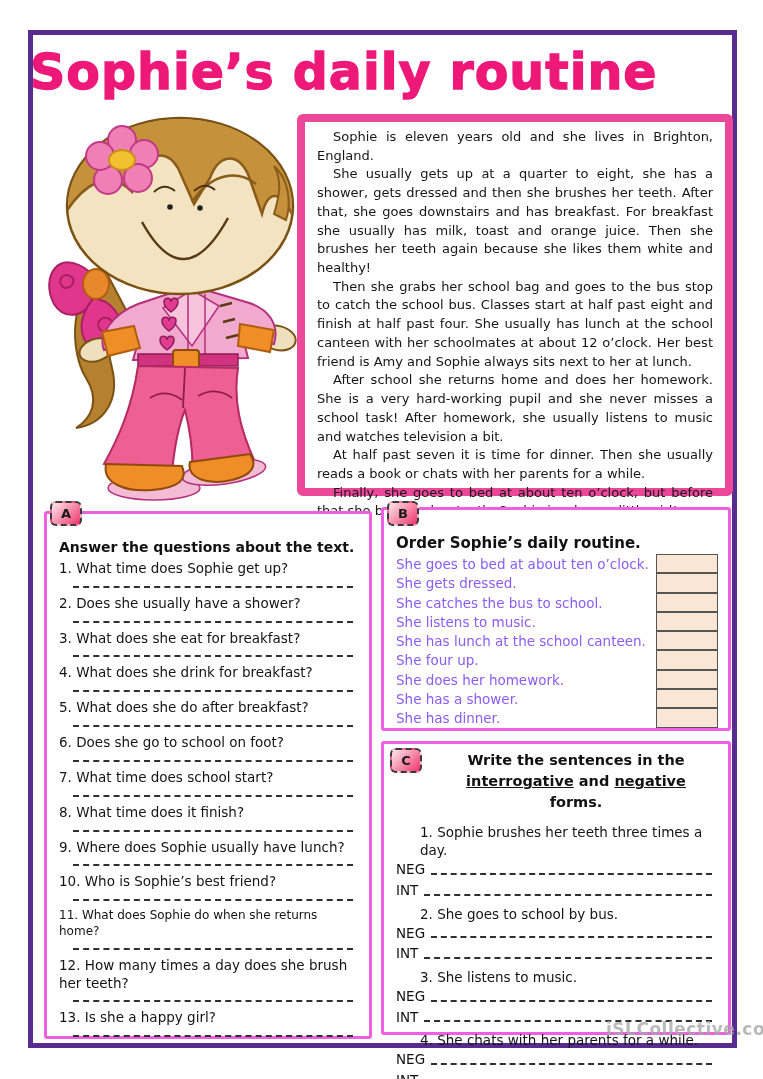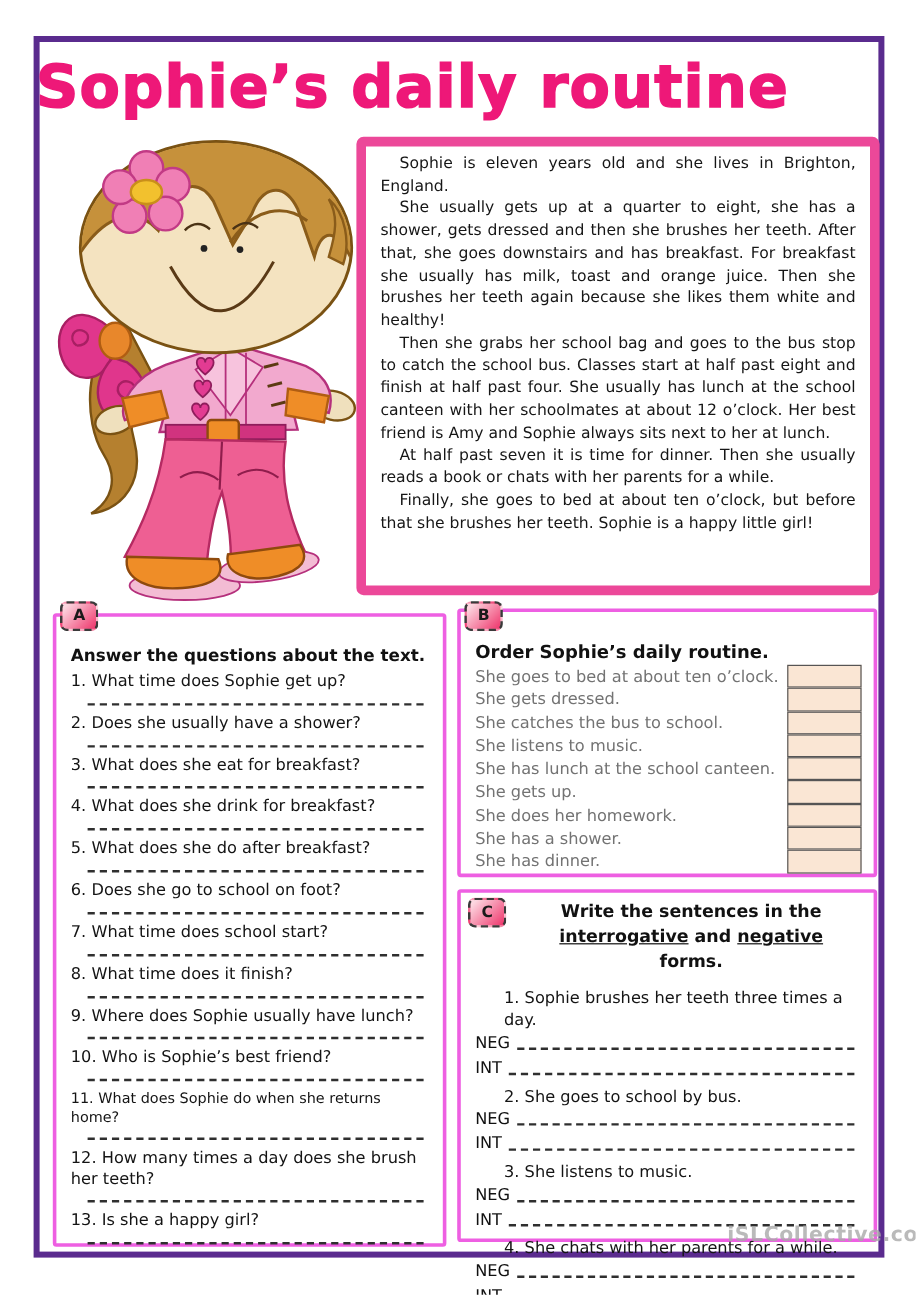--- a/index.html
+++ b/index.html
@@ -46,21 +46,21 @@
   .section-a .badge { top:-13px; left:3px; }
   .a-heading { font-size:14px; font-weight:bold; margin:9px 0 5px 0; }
   .q-text { font-size:13.5px; line-height:1.32; color:#141414; }
   .q-text.small { font-size:12px; }
   .q-line { border-bottom:2px dashed #2f2f2f; height:8px; margin:0 4px 7px 14px; }
   
   .section-b { left:381px; top:507px; width:350px; height:224px; padding:24px 10px 6px 12px; }
   .section-b .badge { top:-9px; left:3px; }
   .b-heading { font-size:15px; font-weight:bold; margin:0 0 3px 0; }
   .b-row { display:flex; }
-  .b-sentence { flex:1; font-size:13.5px; line-height:19.3px; color:#737373; }
+  .b-sentence { flex:1; font-size:13.5px; line-height:19.3px; color:#8b5cf6; }
   .b-cell {
     width:62px; height:19.3px; box-sizing:border-box; background:#fae6d4;
     border:1px solid #555; margin-top:-1px;
   }
   .b-row:first-of-type .b-cell { margin-top:0; }
   
   .section-c { left:381px; top:741px; width:350px; height:294px; padding:4px 12px 6px 12px; }
   .section-c .badge { top:4px; left:6px; }
   .c-heading { margin:2px 4px 10px 44px; text-align:center; font-size:14.5px; font-weight:bold; line-height:1.45; }
   .c-underline { text-decoration:underline; }
@@ -147,20 +147,21 @@
     <circle cx="128" cy="97" r="2.8" fill="#222"></circle>
     <circle cx="158" cy="98" r="2.8" fill="#222"></circle>
     <path d="M100 112 Q 142 188 186 108" fill="none" stroke="#5a3a16" stroke-width="2.5"></path>
   </svg>
 </div>
 
 <div class="reading-box">
   <p>Sophie is eleven years old and she lives in Brighton, England.</p>
   <p>She usually gets up at a quarter to eight, she has a shower, gets dressed and then she brushes her teeth. After that, she goes downstairs and has breakfast. For breakfast she usually has milk, toast and orange juice. Then she brushes her teeth again because she likes them white and healthy!</p>
   <p>Then she grabs her school bag and goes to the bus stop to catch the school bus. Classes start at half past eight and finish at half past four. She usually has lunch at the school canteen with her schoolmates at about 12 o’clock. Her best friend is Amy and Sophie always sits next to her at lunch.</p>
+  <p>After school she returns home and does her homework. She is a very hard-working pupil and she never misses a school task! After homework, she usually listens to music and watches television a bit.</p>
   <p>At half past seven it is time for dinner. Then she usually reads a book or chats with her parents for a while.</p>
   <p>Finally, she goes to bed at about ten o’clock, but before that she brushes her teeth. Sophie is a happy little girl!</p>
 </div>
 
 <div class="section section-a">
   <div class="badge">A</div>
   <div class="a-heading">Answer the questions about the text.</div>
 
   <div>
       <div class="q-text">1. What time does Sophie get up?</div>
@@ -234,21 +235,21 @@
     </div>
   <div class="b-row">
       <div class="b-sentence">She listens to music.</div>
       <div class="b-cell"></div>
     </div>
   <div class="b-row">
       <div class="b-sentence">She has lunch at the school canteen.</div>
       <div class="b-cell"></div>
     </div>
   <div class="b-row">
-      <div class="b-sentence">She gets up.</div>
+      <div class="b-sentence">She four up.</div>
       <div class="b-cell"></div>
     </div>
   <div class="b-row">
       <div class="b-sentence">She does her homework.</div>
       <div class="b-cell"></div>
     </div>
   <div class="b-row">
       <div class="b-sentence">She has a shower.</div>
       <div class="b-cell"></div>
     </div>

